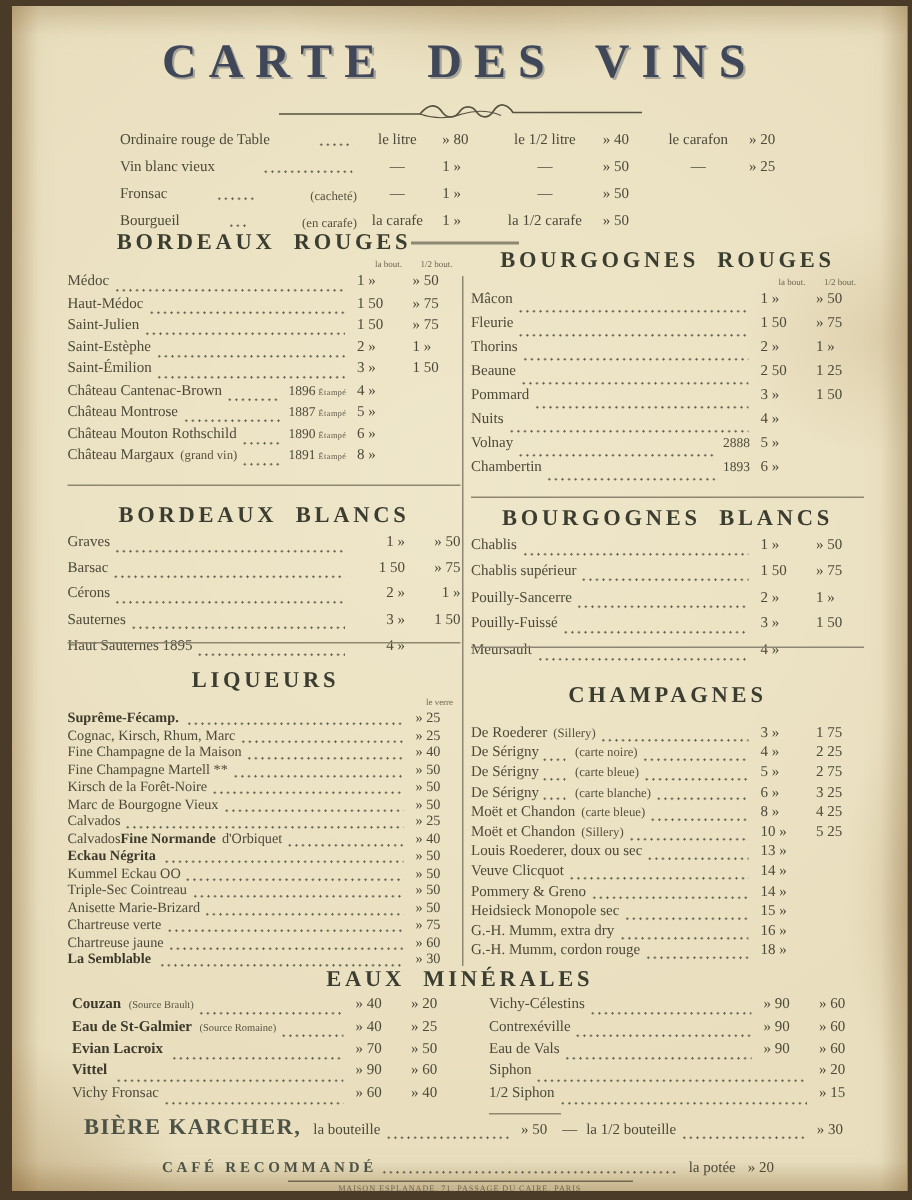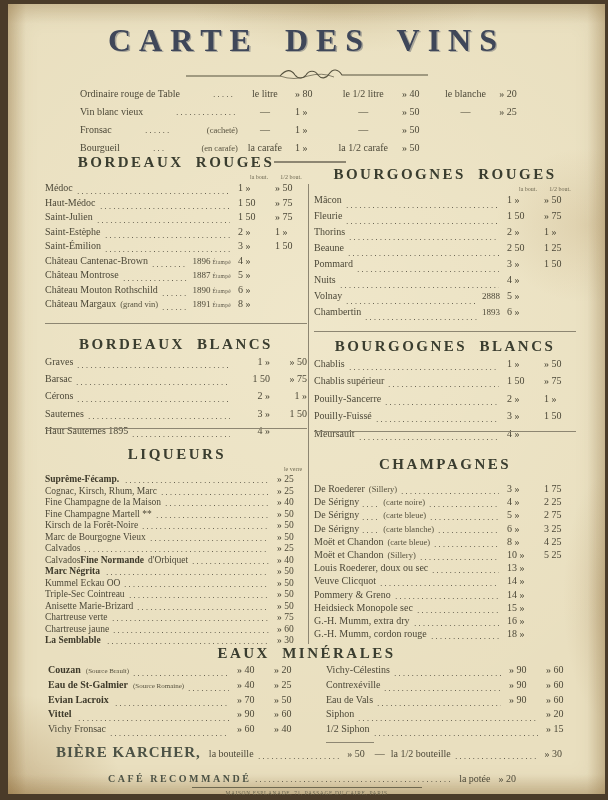--- a/index.html
+++ b/index.html
@@ -110,21 +110,21 @@
       <div class="trow">
         <span class="tnm">
           <span class="pre">Ordinaire rouge de Table</span>
           <span class="lead"></span>
 
         </span>
         <span class="tc c1">le litre</span>
         <span class="tp">» 80</span>
         <span class="tc c2">le 1/2 litre</span>
         <span class="tp">» 40</span>
-        <span class="tc c3">le blanche</span>
+        <span class="tc c3">le carafon</span>
         <span class="tp">» 20</span>
       </div>
 
       <div class="trow">
         <span class="tnm">
           <span class="pre">Vin blanc vieux</span>
           <span class="lead"></span>
 
         </span>
         <span class="tc c1">—</span>
@@ -528,21 +528,21 @@
           <span class="b">Fine Normande</span>
           <span class="post">d'Orbiquet</span>
 
           <span class="lead"></span>
 
           <span class="p p2">» 40</span>
         </div>
 
         <div class="row">
 
-          <span class="b">Marc Négrita</span>
+          <span class="b">Eckau Négrita</span>
 
           <span class="lead"></span>
 
           <span class="p p2">» 50</span>
         </div>
 
         <div class="row">
           <span class="pre">Kummel Eckau OO</span>
 
           <span class="lead"></span>

